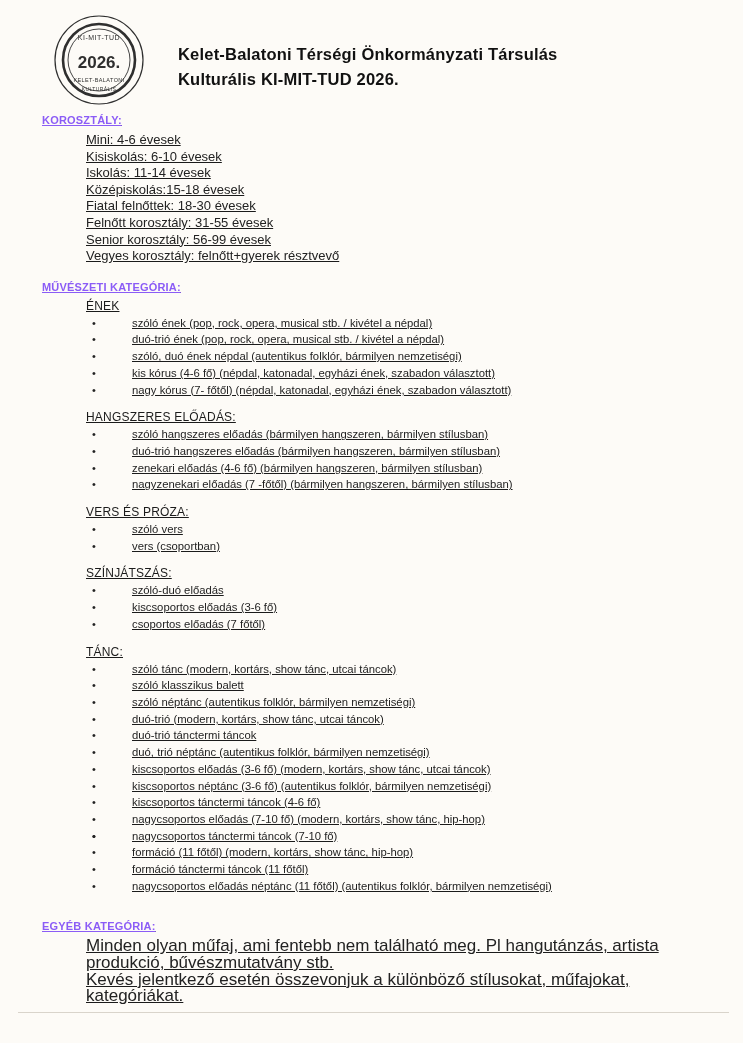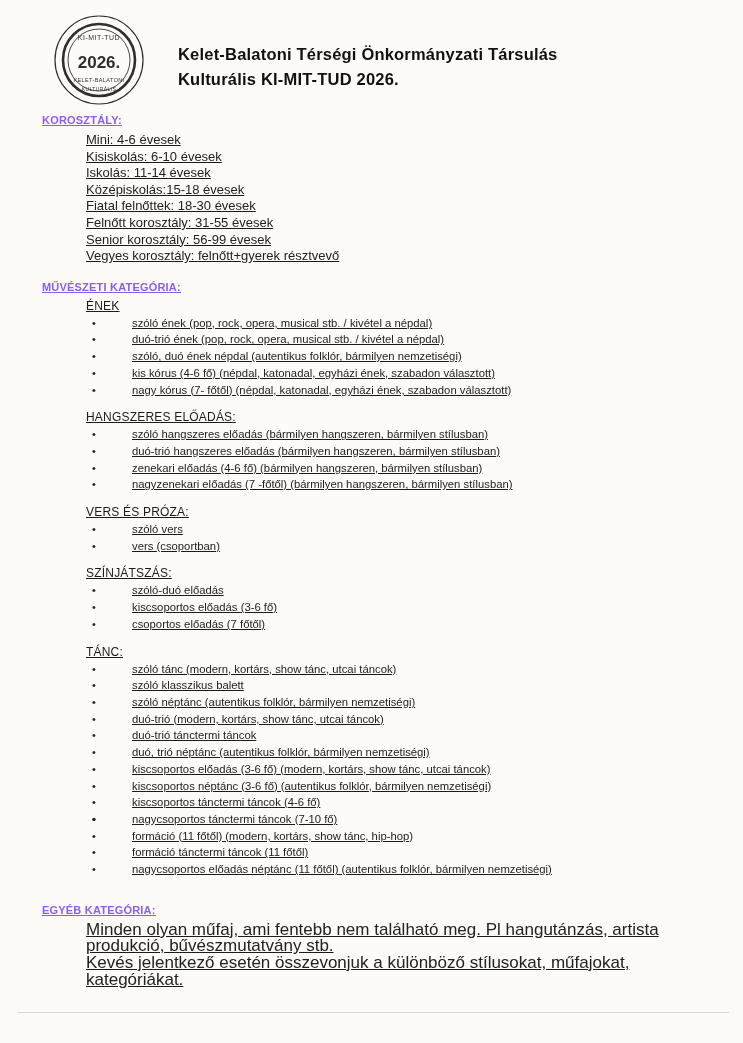--- a/index.html
+++ b/index.html
@@ -210,21 +210,21 @@
         <ul class="bullets">
           <li><span class="bullet-dot">•</span><span>szóló tánc (modern, kortárs, show tánc, utcai táncok)</span></li>
           <li><span class="bullet-dot">•</span><span>szóló klasszikus balett</span></li>
           <li><span class="bullet-dot">•</span><span>szóló néptánc (autentikus folklór, bármilyen nemzetiségi)</span></li>
           <li><span class="bullet-dot">•</span><span>duó-trió (modern, kortárs, show tánc, utcai táncok)</span></li>
           <li><span class="bullet-dot">•</span><span>duó-trió tánctermi táncok</span></li>
           <li><span class="bullet-dot">•</span><span>duó, trió néptánc (autentikus folklór, bármilyen nemzetiségi)</span></li>
           <li><span class="bullet-dot">•</span><span>kiscsoportos előadás (3-6 fő) (modern, kortárs, show tánc, utcai táncok)</span></li>
           <li><span class="bullet-dot">•</span><span>kiscsoportos néptánc (3-6 fő) (autentikus folklór, bármilyen nemzetiségi)</span></li>
           <li><span class="bullet-dot">•</span><span>kiscsoportos tánctermi táncok (4-6 fő)</span></li>
-          <li><span class="bullet-dot">•</span></li>
+          <li><span class="bullet-dot">•</span><span>nagycsoportos előadás (7-10 fő) (modern, kortárs, show tánc, hip-hop)</span></li>
           <li><span class="bullet-dot">•</span></li>
           <li><span class="bullet-dot">•</span><span>nagycsoportos tánctermi táncok (7-10 fő)</span></li>
           <li><span class="bullet-dot">•</span><span>formáció (11 főtől) (modern, kortárs, show tánc, hip-hop)</span></li>
           <li><span class="bullet-dot">•</span><span>formáció tánctermi táncok (11 főtől)</span></li>
           <li><span class="bullet-dot">•</span><span>nagycsoportos előadás néptánc (11 főtől) (autentikus folklór, bármilyen nemzetiségi)</span></li>
         </ul>
       </div>
     </div>
 
     <div class="section-block" style="margin-top:26px;">

